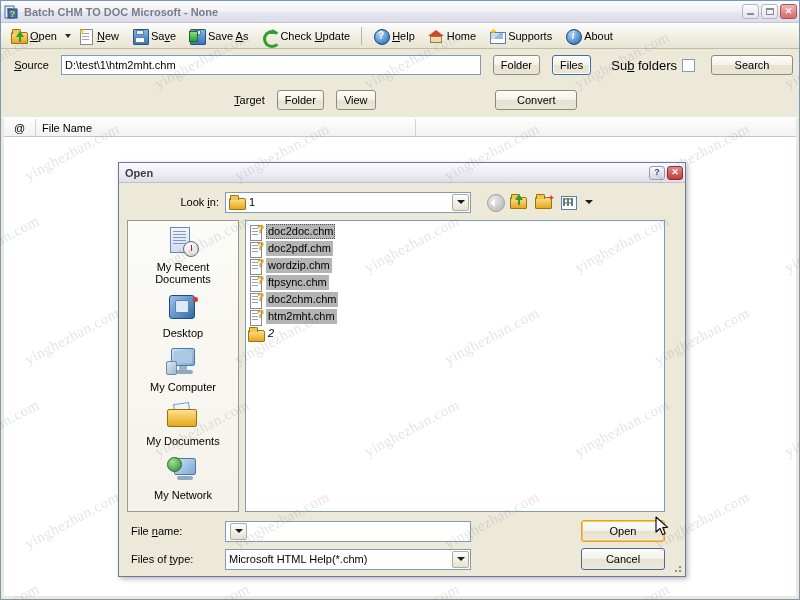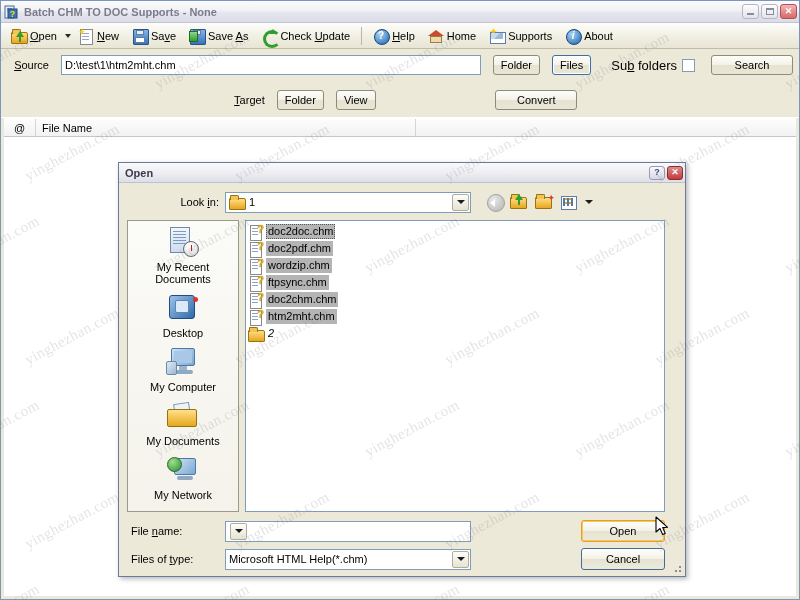--- a/index.html
+++ b/index.html
@@ -400,21 +400,21 @@
   <div id="title-bar">
     <span class="tb-icon">
       <svg width="16" height="16" viewBox="0 0 16 16">
         <rect x="1" y="2" width="9" height="12" fill="#e8eef6" stroke="#4a6a96"></rect>
         <rect x="3" y="4" width="5" height="1" fill="#7a96b8"></rect>
         <rect x="3" y="6" width="5" height="1" fill="#7a96b8"></rect>
         <rect x="4" y="5" width="9" height="9" fill="#3a72b8" stroke="#1f4d80"></rect>
         <text x="8.5" y="13" font-size="9" fill="#ffe000" font-weight="bold" text-anchor="middle">?</text>
       </svg>
     </span>
-    <span class="tb-title">Batch CHM TO DOC Supports - None</span>
+    <span class="tb-title">Batch CHM TO DOC Microsoft - None</span>
     <span class="winbtns">
       <span class="winbtn">
           <span class="min-g"></span>
         </span>
       <span class="winbtn">
           <span class="max-g"></span>
         </span>
       <span class="winbtn close">✕</span>
     </span>
   </div>

